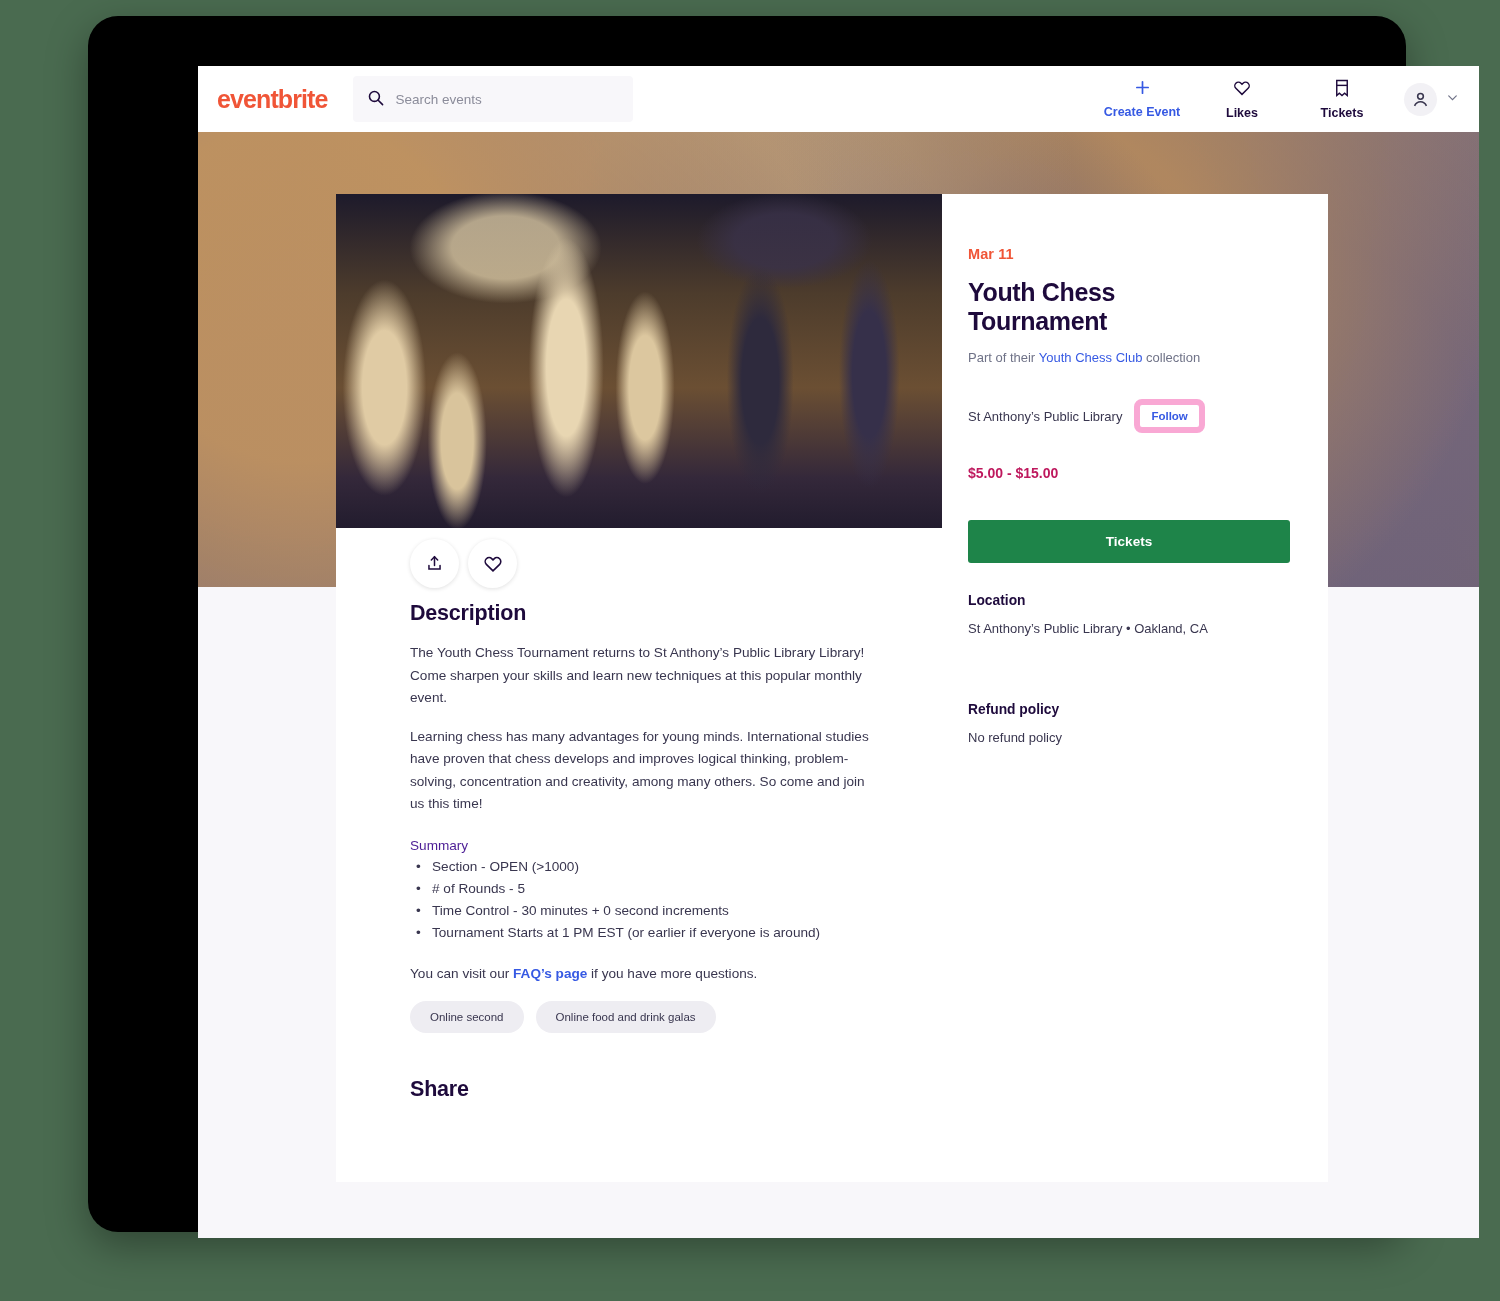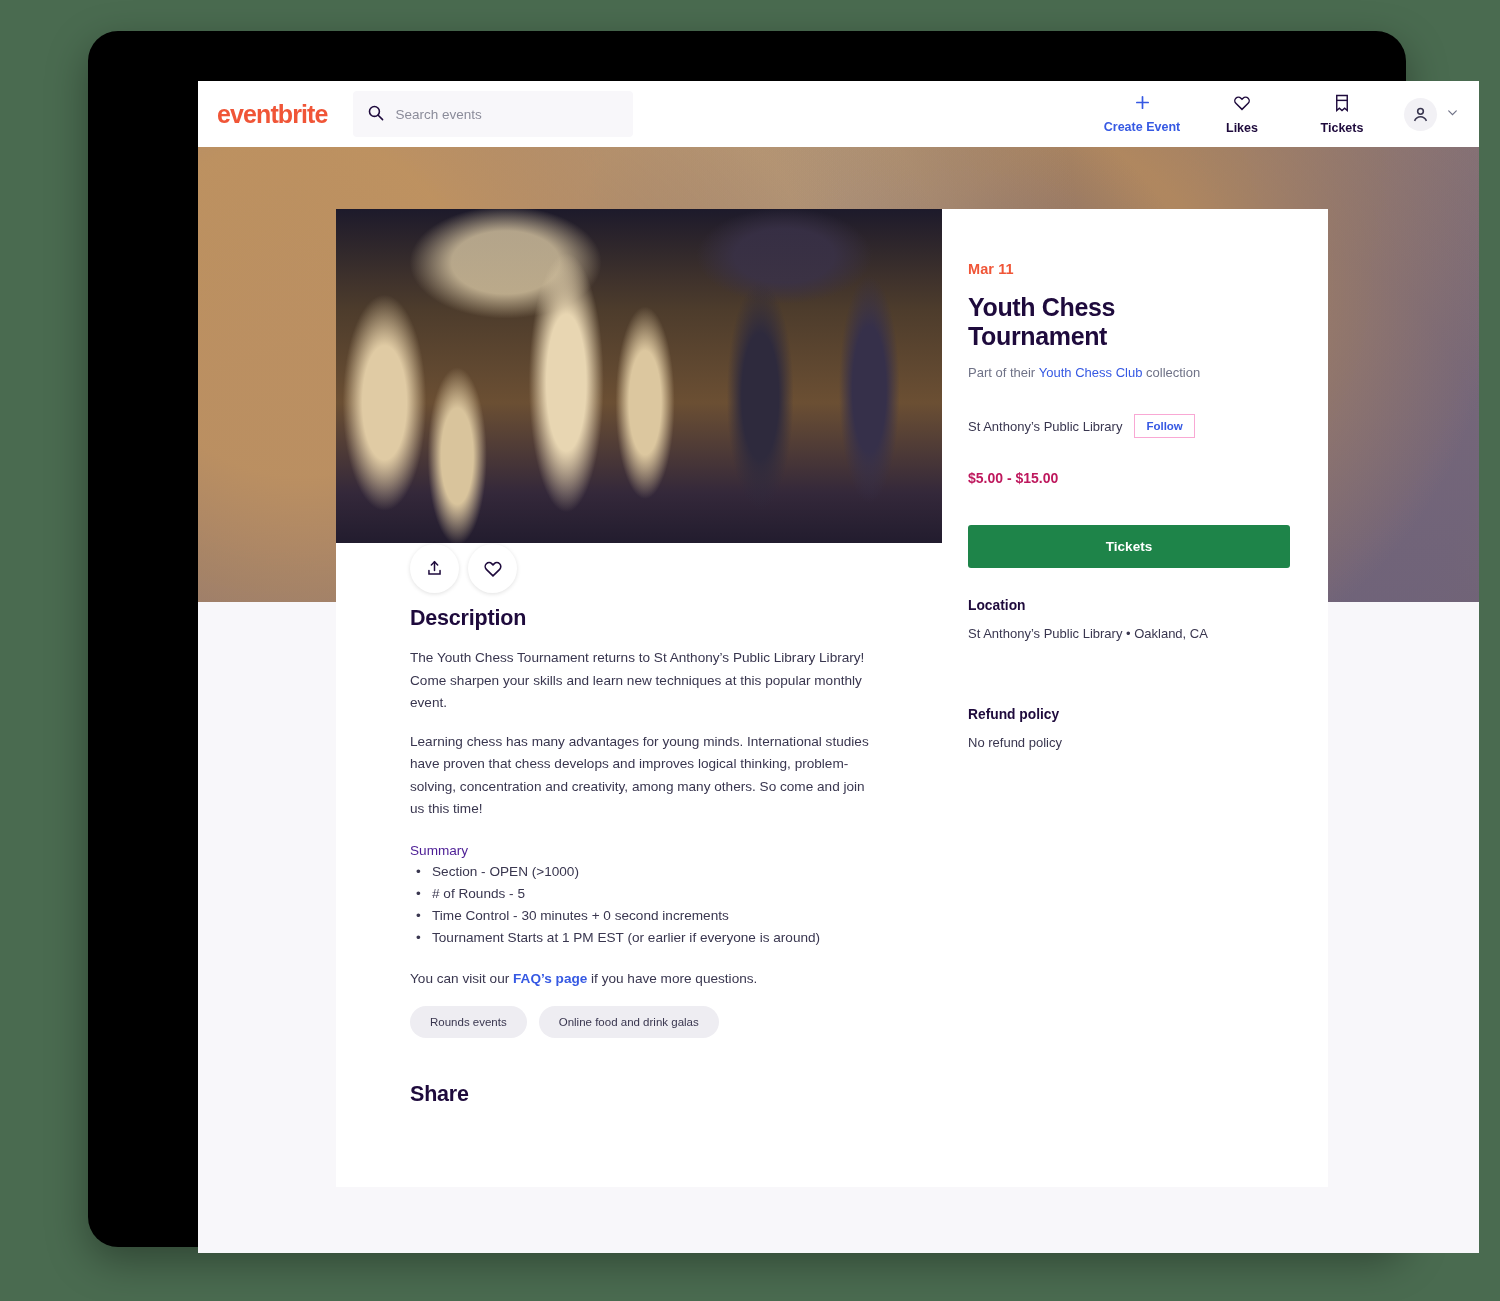--- a/index.html
+++ b/index.html
@@ -5,21 +5,21 @@
   * { margin:0; padding:0; box-sizing:border-box; }
   html, body {
     width:1500px; height:1301px;
     background:#4a6b50;
     font-family:"Liberation Sans", sans-serif;
     overflow:hidden;
   }
 
   
   #device-frame{
-    position:absolute; left:88px; top:31px;
+    position:absolute; left:88px; top:16px;
     width:1318px; height:1216px;
     background:#000; border-radius:30px;
     box-shadow:0 14px 40px rgba(0,0,0,.35);
   }
   #browser-screen{
     position:absolute; left:110px; top:50px;
     width:1281px; height:1172px;
     background:#f8f7fa; overflow:hidden;
   }
 
@@ -105,22 +105,22 @@
   #event-date{ color:#f05537; font-size:14.5px; font-weight:bold; letter-spacing:.1px; }
   #event-title{
     font-size:25px; font-weight:bold; color:#1e0a3c;
     line-height:1.16; margin-top:16px; letter-spacing:-.35px; max-width:180px;
   }
   #collection-line{ font-size:13px; color:#6f7287; margin-top:14px; }
   #collection-line a{ color:#3659e3; text-decoration:none; font-weight:500; }
   #organizer-row{ display:flex; align-items:center; gap:12px; margin-top:34px; }
   #organizer-name{ font-size:13px; color:#39364f; }
   #follow-button{
-    border:1px solid #f9a8d4; color:#3659e3; background:#fff;
-    border-radius:0; font-size:11.5px; font-weight:bold;
+    border:6px solid #f9a8d4; color:#3659e3; background:#fff;
+    border-radius:8px; font-size:11.5px; font-weight:bold;
     padding:5px 11px; cursor:pointer; font-family:"Liberation Sans", sans-serif;
   }
   #event-price{ font-size:14px; color:#be185d; font-weight:bold; margin-top:32px; }
   #tickets-button{
     display:block; width:100%; margin-top:39px; height:43px;
     background:#1e8449; color:#fff; border:none; border-radius:3px;
     font-size:13.5px; font-weight:bold; cursor:pointer;
     font-family:"Liberation Sans", sans-serif;
   }
 
@@ -274,21 +274,21 @@
             <li># of Rounds - 5</li>
             <li>Time Control - 30 minutes + 0 second increments</li>
             <li>Tournament Starts at 1 PM EST (or earlier if everyone is around)</li>
           </ul>
 
           <p id="faq-line">
             <span>You can visit our </span><a href="#">FAQ’s page</a><span> if you have more questions.</span>
           </p>
 
           <div id="tags-row">
-            <span class="tag-chip">Rounds events</span>
+            <span class="tag-chip">Online second</span>
             <span class="tag-chip">Online food and drink galas</span>
           </div>
 
           <h2 class="section-title" id="share-title">Share</h2>
 
         </div>
 
         <div id="meta-col">
 
           <div class="meta-block">

